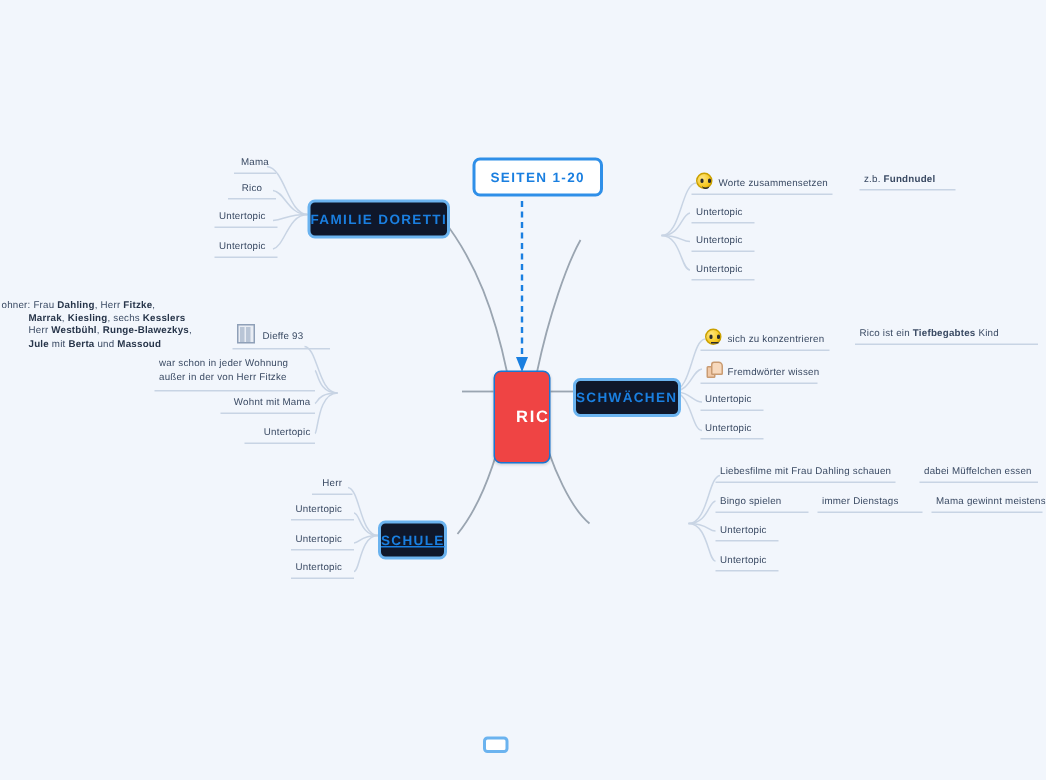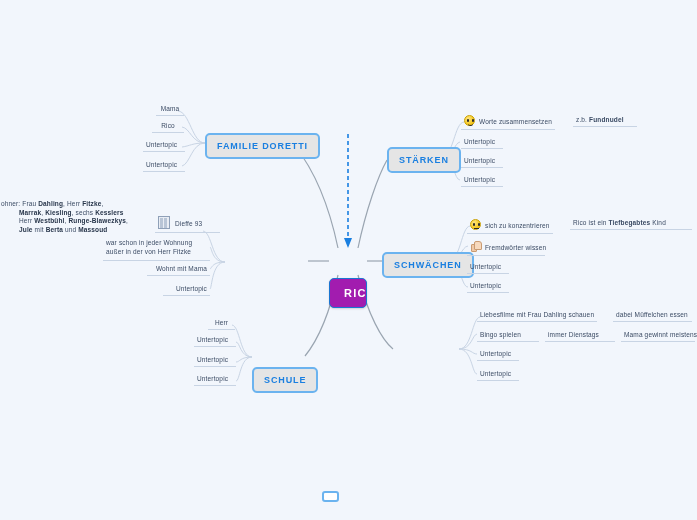--- a/index.html
+++ b/index.html
@@ -19,42 +19,41 @@
     position: absolute; left: 0; top: 0;
     width: 697px; height: 520px;
     pointer-events: none;
   }
   .node {
     position: absolute;
     white-space: nowrap;
   }
   
   .root {
-    background: #a21caf;
+    background: #ef4444;
     color: #ffffff;
     border: 1px solid #1976d2;
     border-radius: 5px;
     font-size: 11px;
     font-weight: bold;
     letter-spacing: 1.2px;
-    padding: 8px 14px;
+    padding: 24px 14px;
     text-align: center;
     box-shadow: 0 1px 2px rgba(0,0,0,0.15);
-    margin-top: 31px;
   }
   
   .main-branch {
-    background: #e5e5e5;
+    background: #0f172a;
     color: #1a7fe0;
     border: 2px solid #6bb3ef;
     border-radius: 5px;
     font-size: 9px;
     font-weight: bold;
     letter-spacing: 0.9px;
-    padding: 6px 10px;
+    padding: 6px 0;
     text-align: left;
   }
   
   .float-branch {
     background: #ffffff;
     color: #1a7fe0;
     border: 2px solid #2f8fe8;
     border-radius: 5px;
     font-size: 9px;
     font-weight: bold;
@@ -207,20 +206,21 @@
     </g>
 
     <g>
       <path d="M348,243 L348,131" stroke="#1a7fe0" stroke-width="1.6" stroke-dasharray="4,3" fill="none"></path>
       <polygon points="348,248 344,238 352,238" fill="#1a7fe0"></polygon>
     </g>
   </svg>
 
   <div class="node root" style="left:329px; top:247px; width:38px;">RIC</div>
 
+  <div class="node float-branch" style="left:315px; top:105px;">SEITEN 1-20</div>
 
   <div class="node empty-node" style="left:322px; top:491px;"></div>
 
   <div class="node main-branch" style="left:205px; top:133px;">FAMILIE DORETTI</div>
   <div class="node leaf leaf-u" style="left:156px; top:103px; width:28px; text-align:center;">Mama</div>
   <div class="node leaf leaf-u" style="left:152px; top:120px; width:32px; text-align:center;">Rico</div>
   <div class="node leaf leaf-u" style="left:143px; top:139px; width:42px;">Untertopic</div>
   <div class="node leaf leaf-u" style="left:143px; top:159px; width:42px;">Untertopic</div>
 
 
@@ -234,27 +234,26 @@
     <div><span id="nl1">ohner: Frau <b>Dahling</b>, Herr <b>Fitzke</b>,</span></div>
     <div style="padding-left:18px;"><span id="nl2"><b>Marrak</b>, <b>Kiesling</b>, sechs <b>Kesslers</b></span></div>
     <div style="padding-left:18px;"><span id="nl3">Herr <b>Westbühl</b>, <b>Runge-Blawezkys</b>,</span></div>
     <div style="padding-left:18px;"><span id="nl4"><b>Jule</b> mit <b>Berta</b> und <b>Massoud</b></span></div>
   </div>
 
   <div class="node leaf leaf-u multiline" style="left:103px; top:236px; width:107px; line-height:1.45;">war schon in jeder Wohnung außer in der von Herr Fitzke</div>
   <div class="node leaf leaf-u" style="left:147px; top:263px; width:63px; text-align:right;">Wohnt mit Mama</div>
   <div class="node leaf leaf-u" style="left:163px; top:283px; width:47px; text-align:right;">Untertopic</div>
 
-  <div class="node main-branch" style="left:252px; top:367px;">SCHULE</div>
+  <div class="node main-branch" style="left:252px; top:347px;text-decoration:underline;">SCHULE</div>
   <div class="node leaf leaf-u" style="left:208px; top:317px; width:27px; text-align:center;">Herr</div>
   <div class="node leaf leaf-u" style="left:194px; top:334px; width:42px;">Untertopic</div>
   <div class="node leaf leaf-u" style="left:194px; top:354px; width:42px;">Untertopic</div>
   <div class="node leaf leaf-u" style="left:194px; top:373px; width:42px;">Untertopic</div>
 
-  <div class="node main-branch" style="left:387px; top:147px;">STÄRKEN</div>
 
   <div class="node" style="left:461px; top:113px;">
     <div class="leaf leaf-u" style="width:94px;">
       <span class="icon-smile"></span><span>Worte zusammensetzen</span>
     </div>
   </div>
   <div class="node tooltip-note" style="left:573px; top:114px; width:64px;"><span id="n-fund">z.b. <b>Fundnudel</b></span></div>
 
   <div class="node leaf leaf-u" style="left:461px; top:136px; width:42px;">Untertopic</div>
   <div class="node leaf leaf-u" style="left:461px; top:155px; width:42px;">Untertopic</div>

